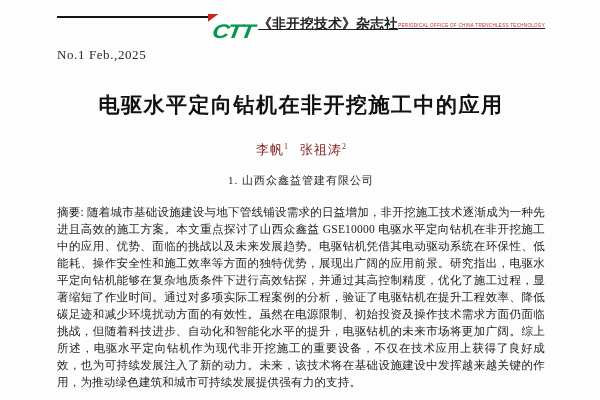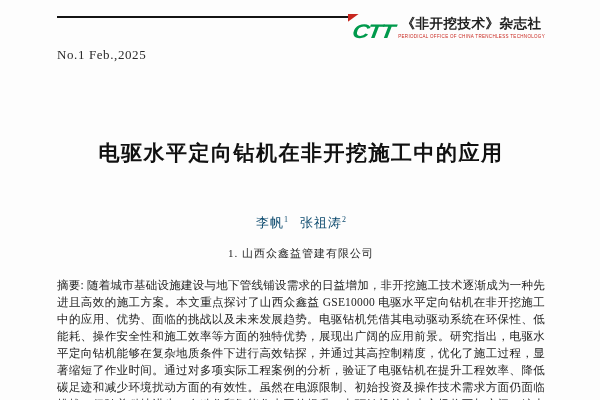--- a/index.html
+++ b/index.html
@@ -33,40 +33,40 @@
   }
   .logo-ctt{
     display:inline-block;
     font-family:"Liberation Sans","DejaVu Sans",sans-serif;
     font-weight:bold;font-style:italic;
     font-size:24px;line-height:1;
     color:#009a4c;letter-spacing:-2px;
     transform:skewX(-8deg) scaleY(0.82);
     transform-origin:left bottom;
   }
-  .logo-textblock{display:flex;flex-direction:column;align-items:center;}
+  .logo-textblock{display:flex;align-items:center;text-decoration:underline;}
   .journal-name{
     font-weight:bold;font-size:13.5px;letter-spacing:0.5px;color:#202020;
     white-space:nowrap;line-height:1.1;
   }
   .journal-sub{
     font-size:4.5px;color:#c8271f;letter-spacing:0.32px;
     font-family:"Liberation Sans","DejaVu Sans",sans-serif;
     margin-top:2px;white-space:nowrap;
   }
   
   .article-title{
-    margin-top:76px;
+    margin-top:28px;
     text-align:center;
     font-size:21px;font-weight:bold;letter-spacing:1.5px;color:#111;
     white-space:nowrap;
   }
   .authors{
-    margin-top:47px;
-    text-align:center;font-size:13px;color:#0c4a6e;letter-spacing:1px;
+    margin-top:22px;
+    text-align:center;font-size:13px;color:#7f1d1d;letter-spacing:1px;
   }
   .authors .gap{display:inline-block;width:12px;}
   .authors sup{font-size:8px;letter-spacing:0;}
   .affiliations{margin-top:12px;text-align:center;font-size:11px;color:#262626;}
   .affiliation{line-height:19px;letter-spacing:1px;}
   .abstract{
     margin-top:14px;
     text-align:justify;
     font-size:11.5px;line-height:17px;color:#232323;
     letter-spacing:0.2px;

